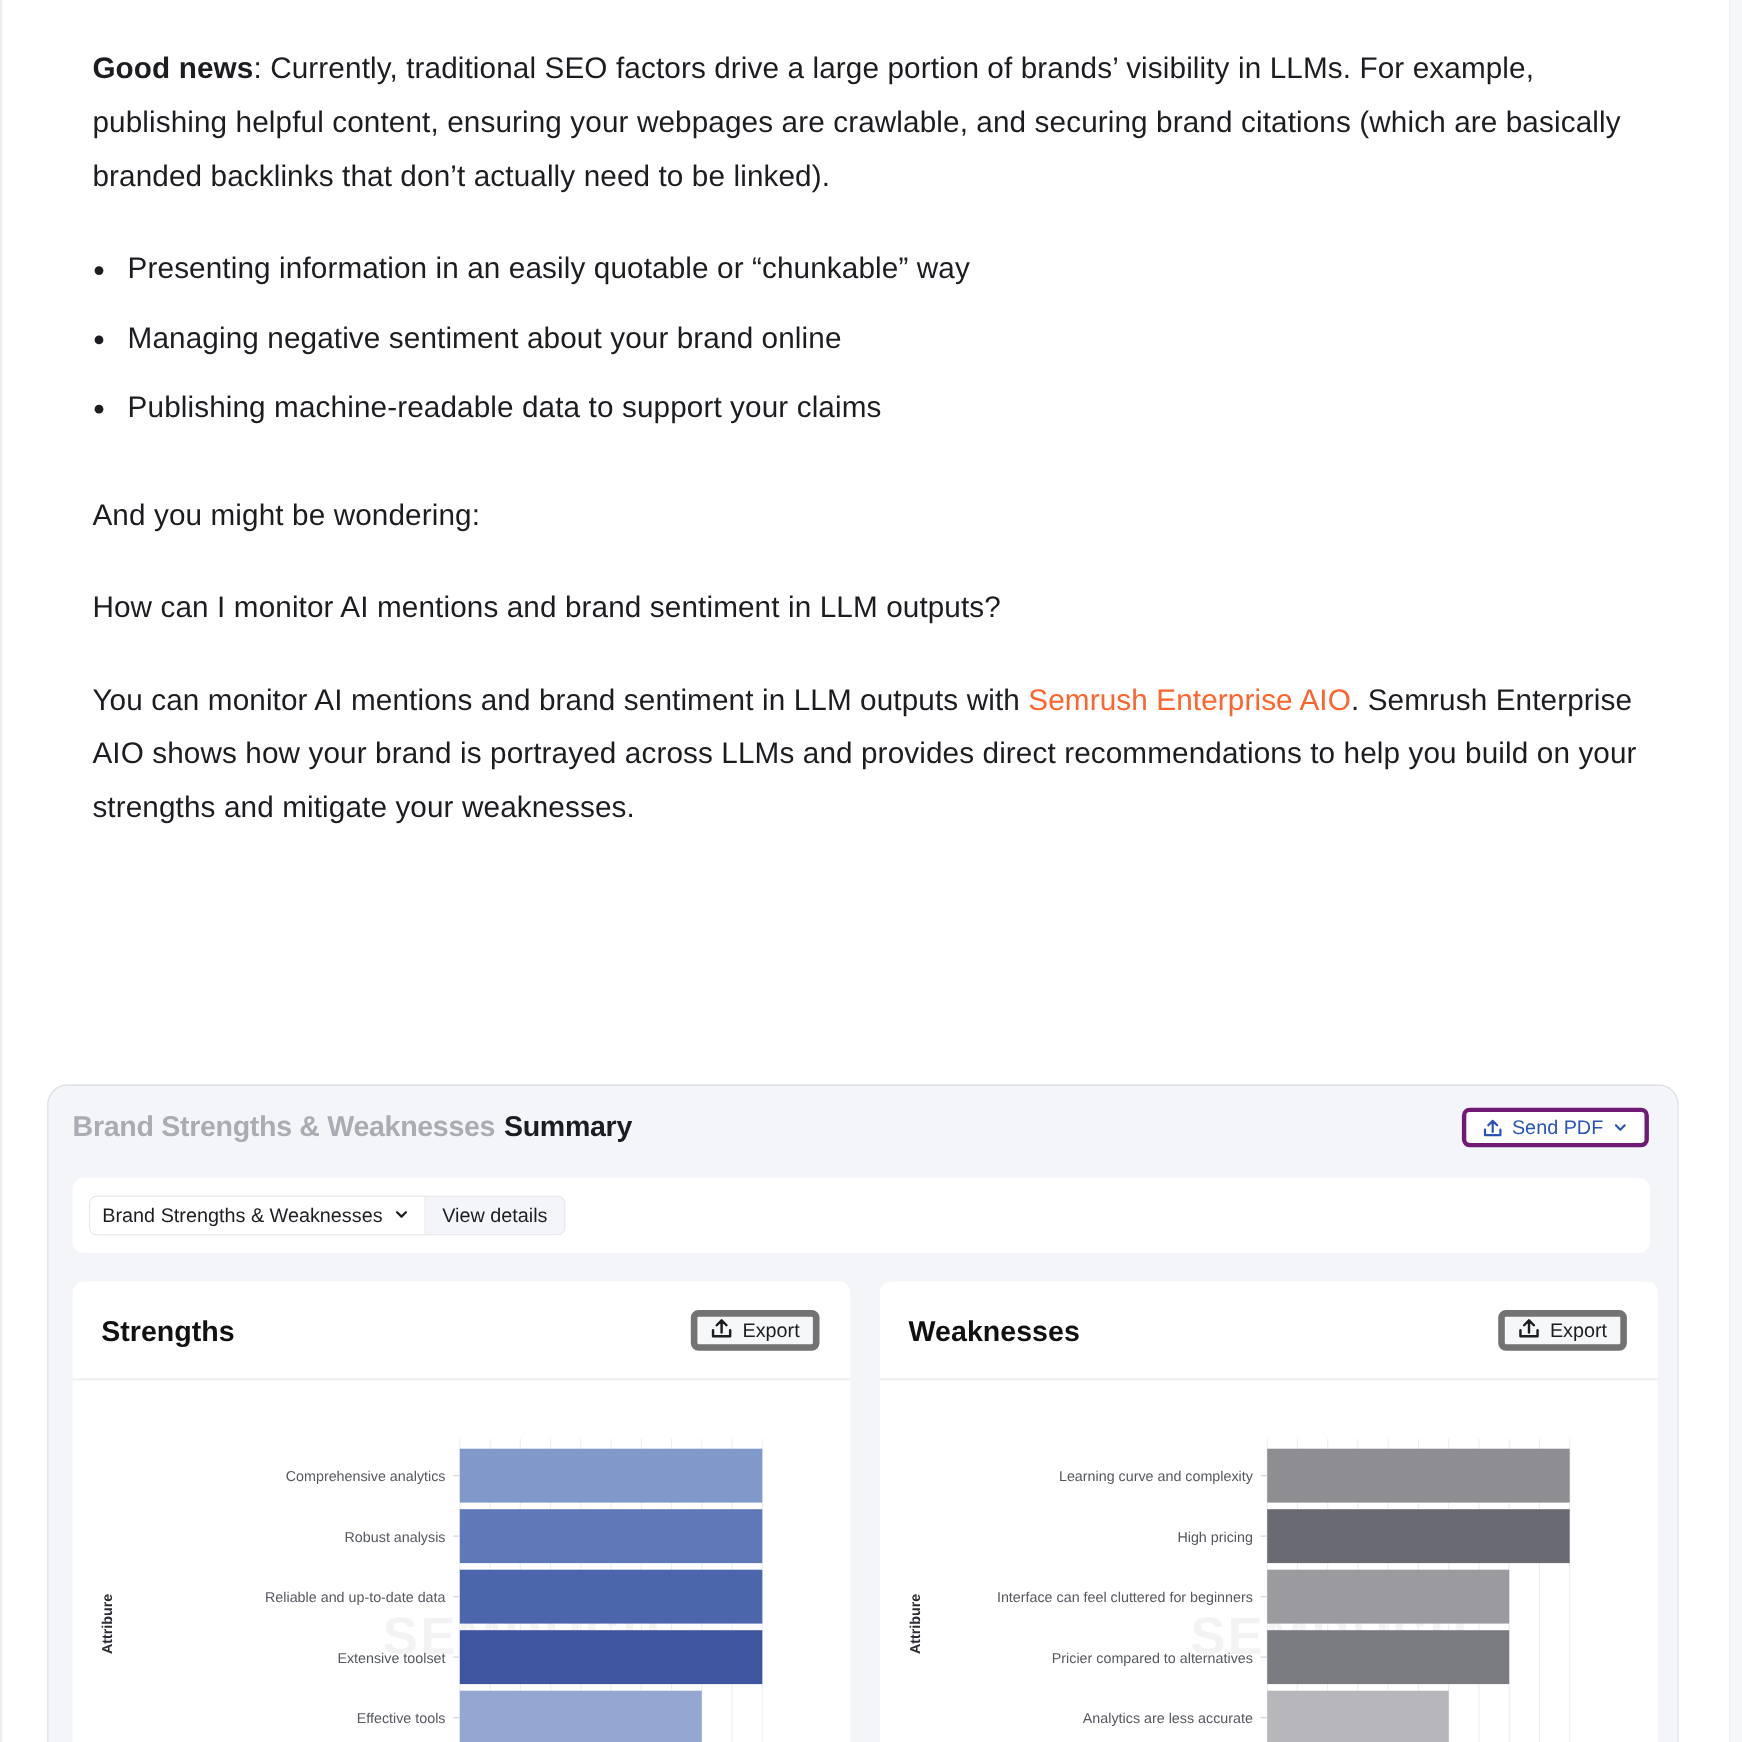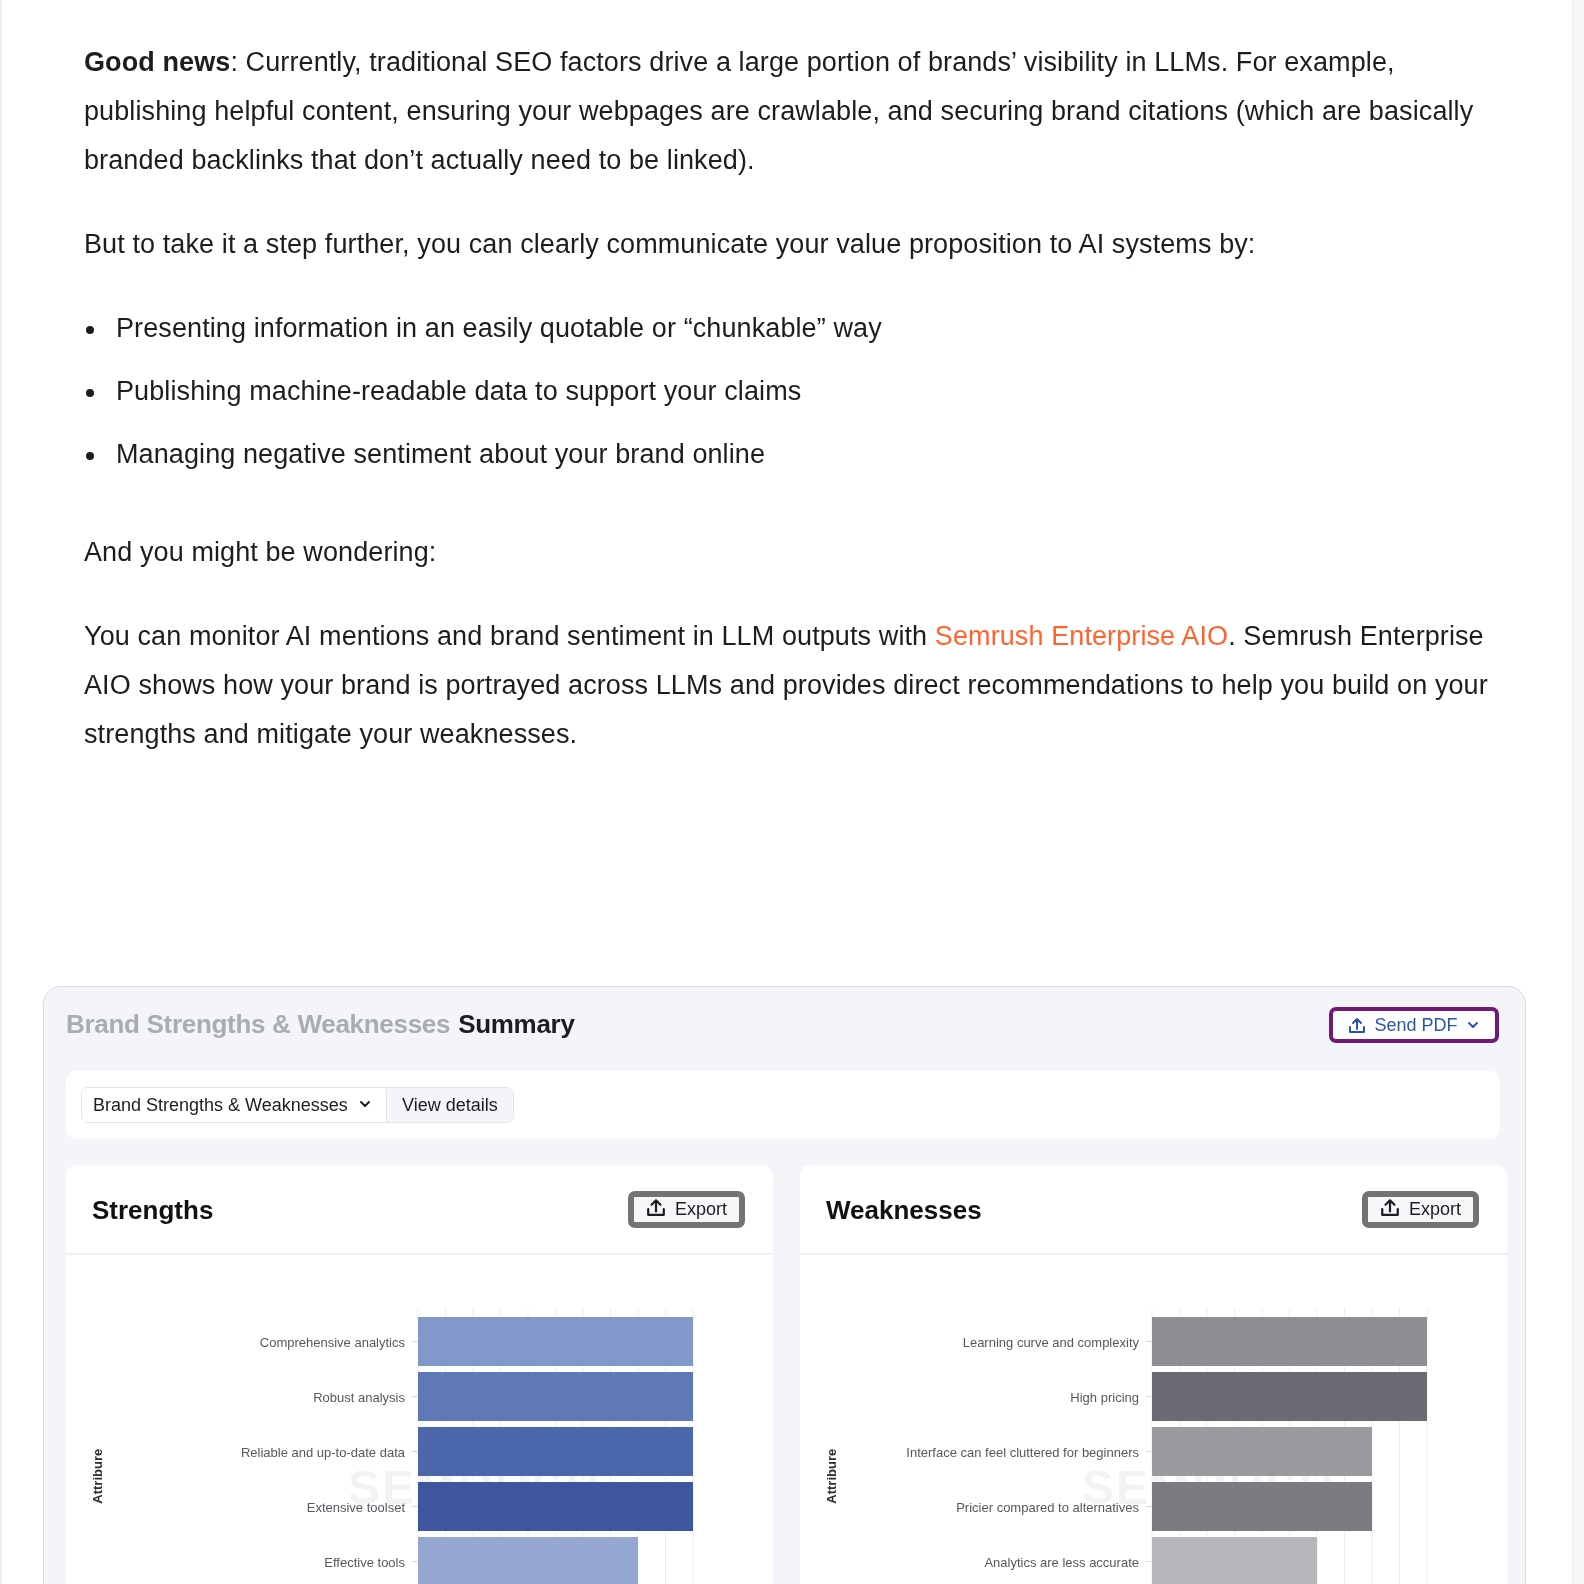--- a/index.html
+++ b/index.html
@@ -40,27 +40,27 @@
   .watermark { font-family: "Liberation Sans", sans-serif; font-weight: 700; font-size: 48px; fill: #000; opacity: 0.045; letter-spacing: 2px; }
 </style>
 </head>
 <body>
 
 <div class="page-edge-left"></div>
 <div class="page-edge-right"></div>
 
 <div class="article">
   <p class="first"><b>Good news</b><span>: Currently, traditional SEO factors drive a large portion of brands’ visibility in LLMs. For example, publishing helpful content, ensuring your webpages are crawlable, and securing brand citations (which are basically branded backlinks that don’t actually need to be linked).</span></p>
-  <p>But to take it a step further, you can clearly communicate your value proposition to AI systems by:</p>
   <ul class="bullets">
     <li>Presenting information in an easily quotable or “chunkable” way</li>
+    <li>Managing negative sentiment about your brand online</li>
     <li>Publishing machine-readable data to support your claims</li>
-    <li>Managing negative sentiment about your brand online</li>
   </ul>
   <p>And you might be wondering:</p>
+  <p>How can I monitor AI mentions and brand sentiment in LLM outputs?</p>
   <p><span>You can monitor AI mentions and brand sentiment in LLM outputs with </span><a>Semrush Enterprise AIO</a><span>. Semrush Enterprise AIO shows how your brand is portrayed across LLMs and provides direct recommendations to help you build on your strengths and mitigate your weaknesses.</span></p>
 </div>
 
 <div class="widget">
   <div class="widget-title">
     <span class="muted">Brand Strengths &amp; Weaknesses</span><span class="strong">Summary</span>
   </div>
   <div class="send-pdf">
     <span>
       <svg width="18" height="18" viewBox="0 0 18 18">

